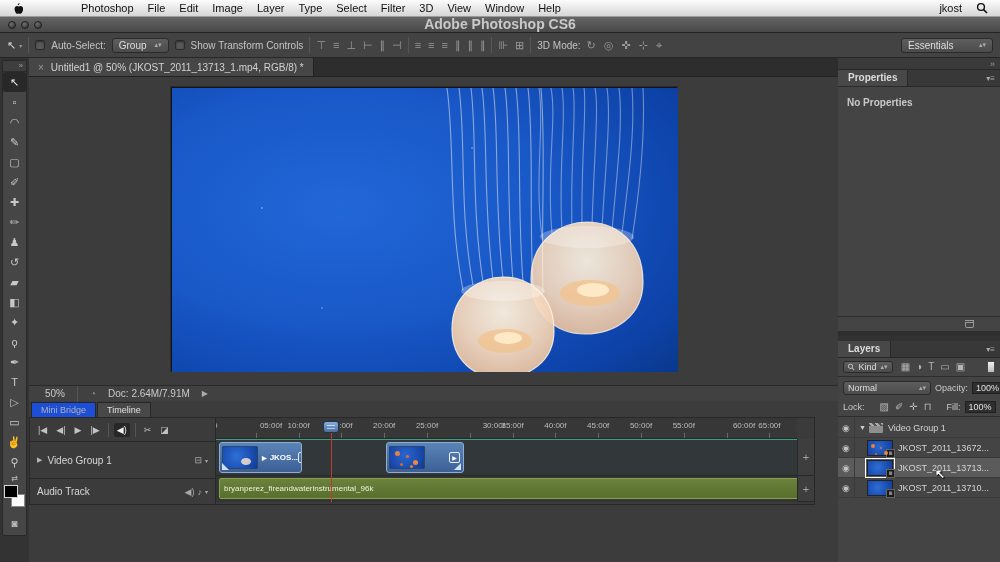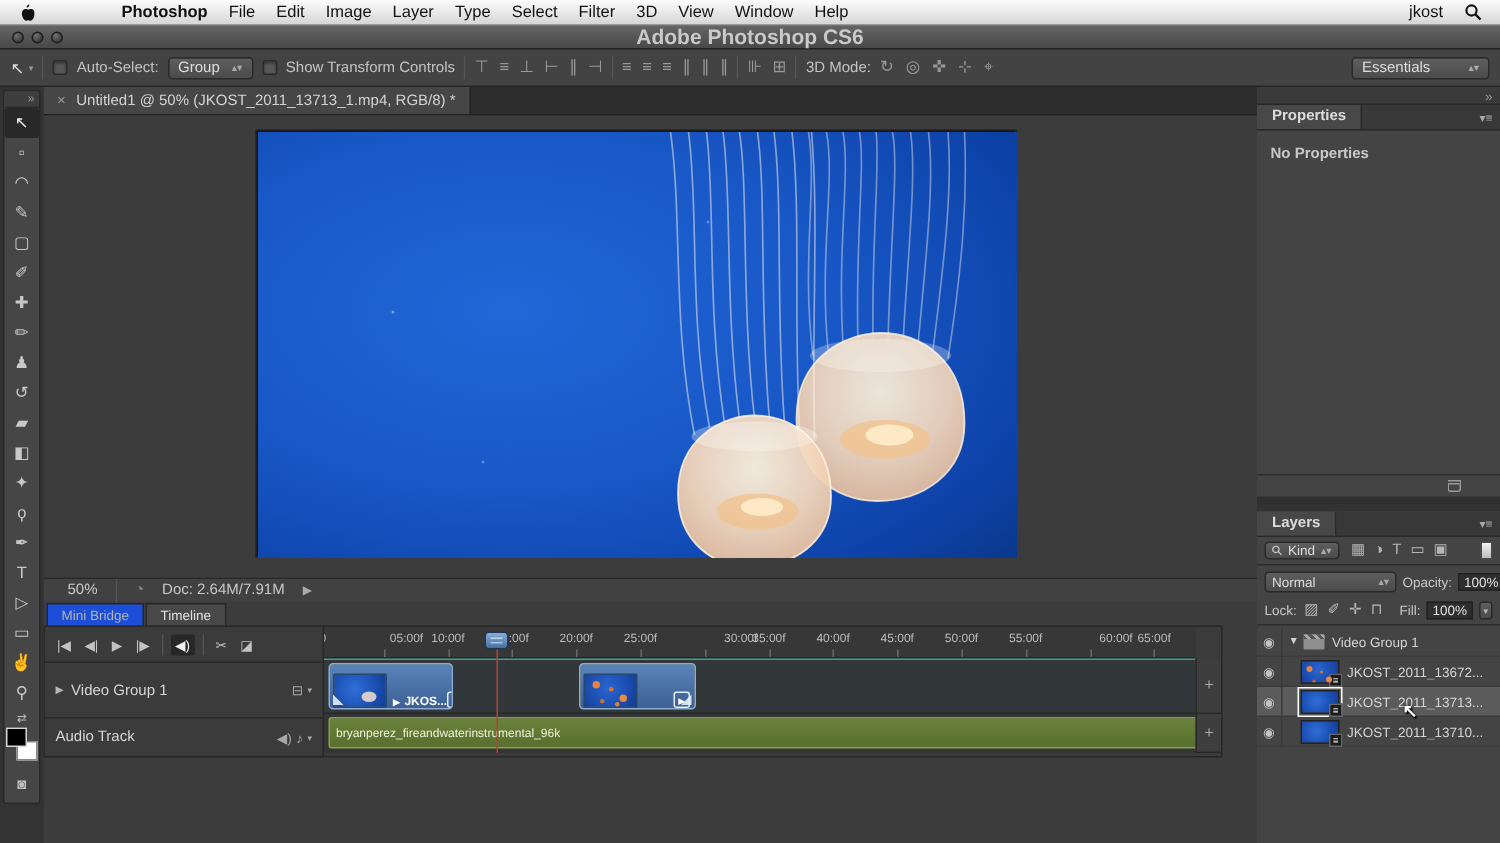--- a/index.html
+++ b/index.html
@@ -2,21 +2,21 @@
 <html><head>
 <meta charset="utf-8">
 <style>
   * { margin:0; padding:0; box-sizing:border-box; }
   html,body { width:1000px; height:562px; overflow:hidden; }
   body { font-family:"Liberation Sans",sans-serif; background:#3a3a3a; position:relative; color:#ccc; }
 
   
   .menubar{position:absolute;top:0;left:0;right:0;height:17px;background:linear-gradient(#fcfcfc,#d6d6d6);border-bottom:1px solid #9a9a9a;display:flex;align-items:center;gap:14px;padding:0 12px;font-size:11px;color:#111;z-index:30;}
   .mitem{white-space:nowrap;}
-  .mitem.app{font-weight:bold;padding-left:44px;}
+  .mitem.app{font-weight:normal;padding-left:44px;}
   .menubar .spacer{flex:1;}
   .apple-glyph svg{display:block;}
   .spotlight svg{display:block;}
 
   
   .titlebar{position:absolute;top:17px;left:0;right:0;height:16px;background:linear-gradient(#656565,#484848);border-bottom:1px solid #242424;display:flex;align-items:flex-end;justify-content:center;font-size:14px;font-weight:bold;color:#c9c9c9;z-index:29;}
   .traffic{position:absolute;left:8px;top:4px;display:flex;gap:5px;}
   .traffic span{width:8px;height:8px;border-radius:50%;background:radial-gradient(circle at 35% 30%,#707070,#2b2b2b);border:1px solid #1f1f1f;}
 
   
@@ -73,21 +73,21 @@
   .th-audio{height:26px;}
   .disc{font-size:7px;color:#b5b5b5;}
 
   .tl-right{position:absolute;left:186px;top:0;right:17px;height:100%;}
   .ruler{height:21px;position:relative;background:#373737;border-bottom:1px solid #262626;overflow:hidden;}
   .tickl{position:absolute;top:3px;transform:translateX(-50%);font-size:8px;color:#bdbdbd;white-space:nowrap;}
   .tickm{position:absolute;bottom:0;width:1px;height:5px;background:#6a6a6a;}
   .videotrack{height:37px;position:relative;background:#32383a;border-bottom:1px solid #282828;}
   .videotrack::before{content:"";position:absolute;top:0;left:0;right:0;height:1px;background:#3f9e85;}
   .audiotrack{height:26px;position:relative;background:#343434;}
-  .clip{position:absolute;top:3px;height:31px;background:linear-gradient(#5a84b8,#3c6096);border:1px solid #8fadd2;border-radius:3px;display:flex;align-items:flex-end;overflow:hidden;}
+  .clip{position:absolute;top:3px;height:31px;background:linear-gradient(#5a84b8,#3c6096);border:1px solid #8fadd2;border-radius:3px;display:flex;align-items:center;overflow:hidden;}
   .clip.selected{border:2px solid #fff;}
   .cthumb{width:36px;height:23px;margin-left:2px;border:1px solid #27486f;border-radius:1px;flex:0 0 auto;}
   .thumb-jelly{background:radial-gradient(circle at 40% 45%,#2f6fd8 0%,#1c50b4 60%,#123c92 100%);}
   .thumb-jelly::after{content:"";display:block;width:10px;height:7px;margin:11px 0 0 18px;border-radius:50%;background:rgba(245,225,205,.85);}
   .thumb-fish{background:radial-gradient(circle at 45% 40%,#2a66cf 0%,#1a4aae 65%,#123a8e 100%);position:relative;}
   .thumb-fish::after{content:"";position:absolute;left:5px;top:4px;width:5px;height:5px;border-radius:50%;background:#e6833c;box-shadow:10px 3px 0 -1px #d9742f,18px 9px 0 0 #e98a40,4px 11px 0 -1px #cf6e2a,14px 13px 0 -1px #e07f36;}
   .clip .plabel{font-size:8px;font-weight:bold;color:#fff;display:flex;align-items:center;gap:3px;margin-left:4px;white-space:nowrap;}
   .clip .plabel .pl-arr{font-size:6px;}
   .clip .badge{margin-left:auto;margin-right:3px;width:11px;height:11px;border:1px solid #e8eef6;border-radius:2px;color:#fff;font-size:6px;display:flex;align-items:center;justify-content:center;flex:0 0 auto;}
   .fade-tri-l{position:absolute;left:2px;bottom:2px;width:0;height:0;border-bottom:7px solid rgba(230,238,246,.9);border-right:7px solid transparent;}
@@ -116,21 +116,21 @@
 
   .lfilter{height:19px;display:flex;align-items:center;gap:4px;padding:0 5px;border-bottom:1px solid #2d2d2d;font-size:9px;color:#cfcfcf;}
   .kind-dd{padding:0 4px;gap:4px;font-size:9px;}
   .srch{display:inline-block;transform:rotate(-45deg);font-size:9px;color:#ccc;}
   .ficon{color:#b5b5b5;font-size:10px;line-height:1;}
   .ftoggle{margin-left:auto;width:8px;height:12px;background:linear-gradient(#f2f2f2,#bdbdbd);border:1px solid #4a4a4a;border-radius:1px;}
   .lblend{height:21px;display:flex;align-items:center;gap:4px;padding:0 5px;font-size:9px;color:#c8c8c8;}
   .blend-dd{flex:0 0 88px;justify-content:space-between;font-size:9px;padding:1px 4px;}
   .val{background:#2e2e2e;border:1px solid #202020;padding:0 3px;color:#e0e0e0;font-size:9px;}
   .valarr{background:linear-gradient(#5e5e5e,#4b4b4b);border:1px solid #2a2a2a;border-radius:2px;font-size:6px;color:#bbb;padding:1px 2px;}
-  .llock{height:19px;display:flex;align-items:center;gap:5px;padding:0 5px;font-size:9px;color:#c8c8c8;border-bottom:1px solid #2d2d2d;}
+  .llock{height:19px;display:flex;align-items:center;gap:15px;padding:0 5px;font-size:9px;color:#c8c8c8;border-bottom:1px solid #2d2d2d;}
   .lkicon{color:#b8b8b8;font-size:10px;line-height:1;}
   .llock .fill-group{margin-left:auto;display:flex;align-items:center;gap:4px;}
 
   .llist{position:absolute;top:77px;left:0;right:0;bottom:0;}
   .lrow{height:20px;display:flex;align-items:center;border-bottom:1px solid #3a3a3a;font-size:9px;color:#d4d4d4;position:relative;}
   .lrow.selected{background:#5b5b5b;}
   .eyecell{width:17px;align-self:stretch;border-right:1px solid #3a3a3a;display:flex;align-items:center;justify-content:center;color:#c2c2c2;font-size:9px;flex:0 0 auto;}
   .gdisc{font-size:7px;color:#cfcfcf;margin:0 3px 0 4px;}
   .clapper{width:14px;height:10px;background:#8e8e8e;border-radius:1px;position:relative;margin-right:5px;flex:0 0 auto;}
   .clapper::before{content:"";position:absolute;top:0;left:0;right:0;height:3px;background:repeating-linear-gradient(45deg,#555 0 2px,#aaa 2px 4px);}

